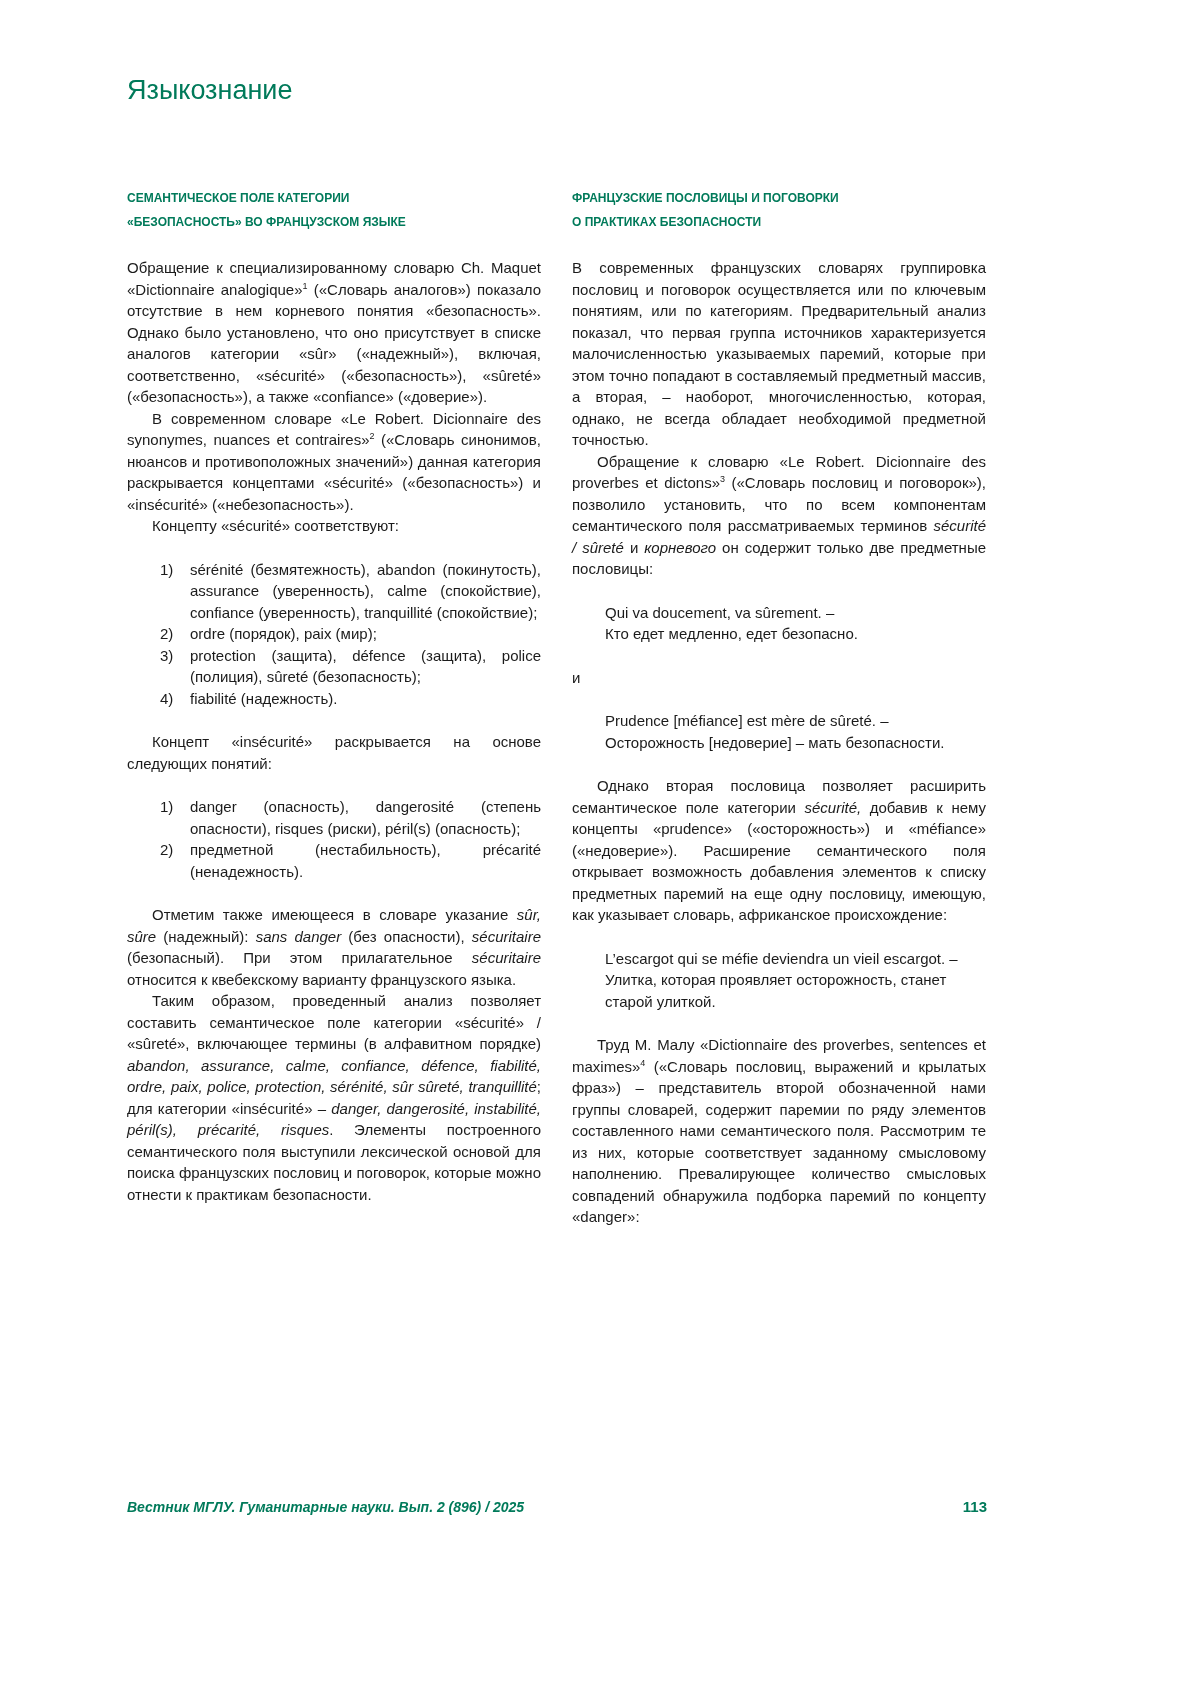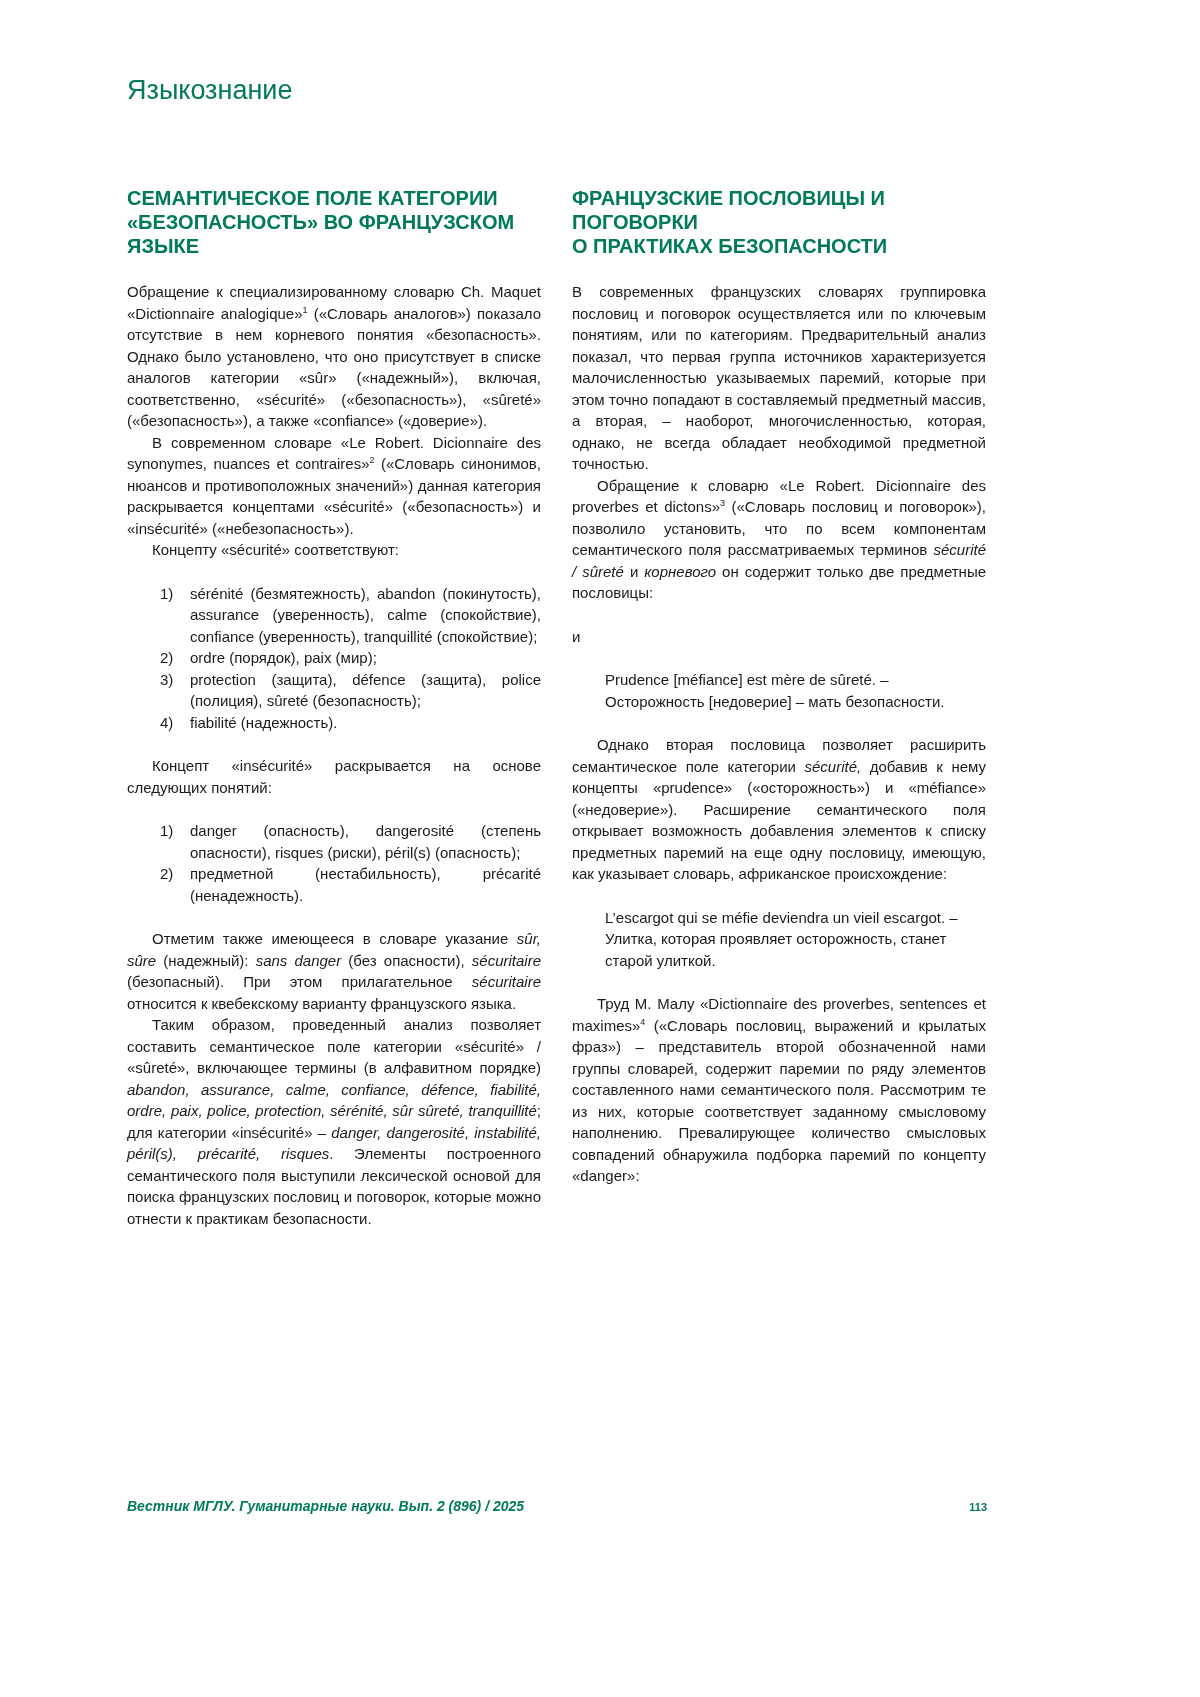--- a/index.html
+++ b/index.html
@@ -10,42 +10,42 @@
     overflow:hidden;
     padding-left:48px;
   }
   .section-title {
     position:absolute; left:127px; top:74px;
     font-size:27px; line-height:32px; font-weight:400; color:var(--accent);
   }
   .columns { position:absolute; left:127px; top:186px; width:860px; display:flex; gap:31px; }
   .col { width:414px; flex:0 0 414px; }
   .col-heading {
-    color:var(--accent); font-size:20px; font-weight:700; line-height:24px;
+    color:var(--accent); font-size:12px; font-weight:700; line-height:24px;
     white-space:pre-line; margin-bottom:23px;
   }
   .para { font-size:15px; line-height:21.5px; text-align:justify; hyphens:auto; }
   .indent { text-indent:25px; }
   .num-list { margin:22px 0; padding-left:33px; }
   .li { display:flex; font-size:15px; line-height:21.5px; }
   .li-num { flex:0 0 30px; }
   .li-text { flex:1; text-align:justify; hyphens:auto; }
   .quote { margin:22px 0; padding-left:33px; font-size:15px; line-height:21.5px; }
   .conj { font-size:15px; line-height:21.5px; margin:22px 0; }
   .footnotes { margin-top:13px; }
   .fn-rule { width:181px; height:0; border-top:1px solid #2a2a2a; margin-bottom:9px; }
   .fn { font-size:12.5px; line-height:17.5px; text-align:justify; }
   sup { font-size:9px; line-height:0; vertical-align:super; }
   i { font-style:italic; }
   .footer {
     position:absolute; left:127px; top:1498px; width:860px;
     display:flex; justify-content:space-between; align-items:baseline;text-align:right;
   }
   .footer-journal { font-size:14px; font-style:italic; font-weight:700; color:var(--accent); }
-  .footer-page { font-size:11px; font-weight:700; color:var(--accent); }
+  .footer-page { font-size:15px; font-weight:700; color:var(--accent); }
 </style>
 </head>
 <body>
 
 <div class="page">
 
   <div class="section-title">Языкознание</div>
 
   <div class="columns">
 
@@ -94,20 +94,21 @@
 
     </div>
 
     <div class="col">
       <div class="col-heading">ФРАНЦУЗСКИЕ ПОСЛОВИЦЫ И ПОГОВОРКИ
 О ПРАКТИКАХ БЕЗОПАСНОСТИ</div>
 
       <p class="para">В современных французских словарях группировка пословиц и поговорок осуществляется или по ключевым понятиям, или по категориям. Предварительный анализ показал, что первая группа источников характеризуется малочисленностью указываемых паремий, которые при этом точно попадают в составляемый предметный массив, а вторая, – наоборот, многочисленностью, которая, однако, не всегда обладает необходимой предметной точностью.</p>
       <p class="para indent">Обращение к словарю «Le Robert. Dicionnaire des proverbes et dictons»<sup>3</sup> («Словарь пословиц и поговорок»), позволило установить, что по всем компонентам семантического поля рассматриваемых терминов <i>sécurité / sûreté</i> и <i>корневого</i> он содержит только две предметные пословицы:</p>
 
+      <div class="quote">Qui va doucement, va sûrement. –<br>Кто едет медленно, едет безопасно.</div>
       <p class="conj">и</p>
       <div class="quote">Prudence [méfiance] est mère de sûreté. –<br>Осторожность [недоверие] – мать безопасности.</div>
 
       <p class="para indent">Однако вторая пословица позволяет расширить семантическое поле категории <i>sécurité,</i> добавив к нему концепты «prudence» («осторожность») и «méfiance» («недоверие»). Расширение семантического поля открывает возможность добавления элементов к списку предметных паремий на еще одну пословицу, имеющую, как указывает словарь, африканское происхождение:</p>
 
       <div class="quote">L’escargot qui se méfie deviendra un vieil escargot. –<br>Улитка, которая проявляет осторожность, станет старой улиткой.</div>
 
       <p class="para indent">Труд М. Малу «Dictionnaire des proverbes, sentences et maximes»<sup>4</sup> («Словарь пословиц, выражений и крылатых фраз») – представитель второй обозначенной нами группы словарей, содержит паремии по ряду элементов составленного нами семантического поля. Рассмотрим те из них, которые соответствует заданному смысловому наполнению. Превалирующее количество смысловых совпадений обнаружила подборка паремий по концепту «danger»:</p>
 
     </div>

